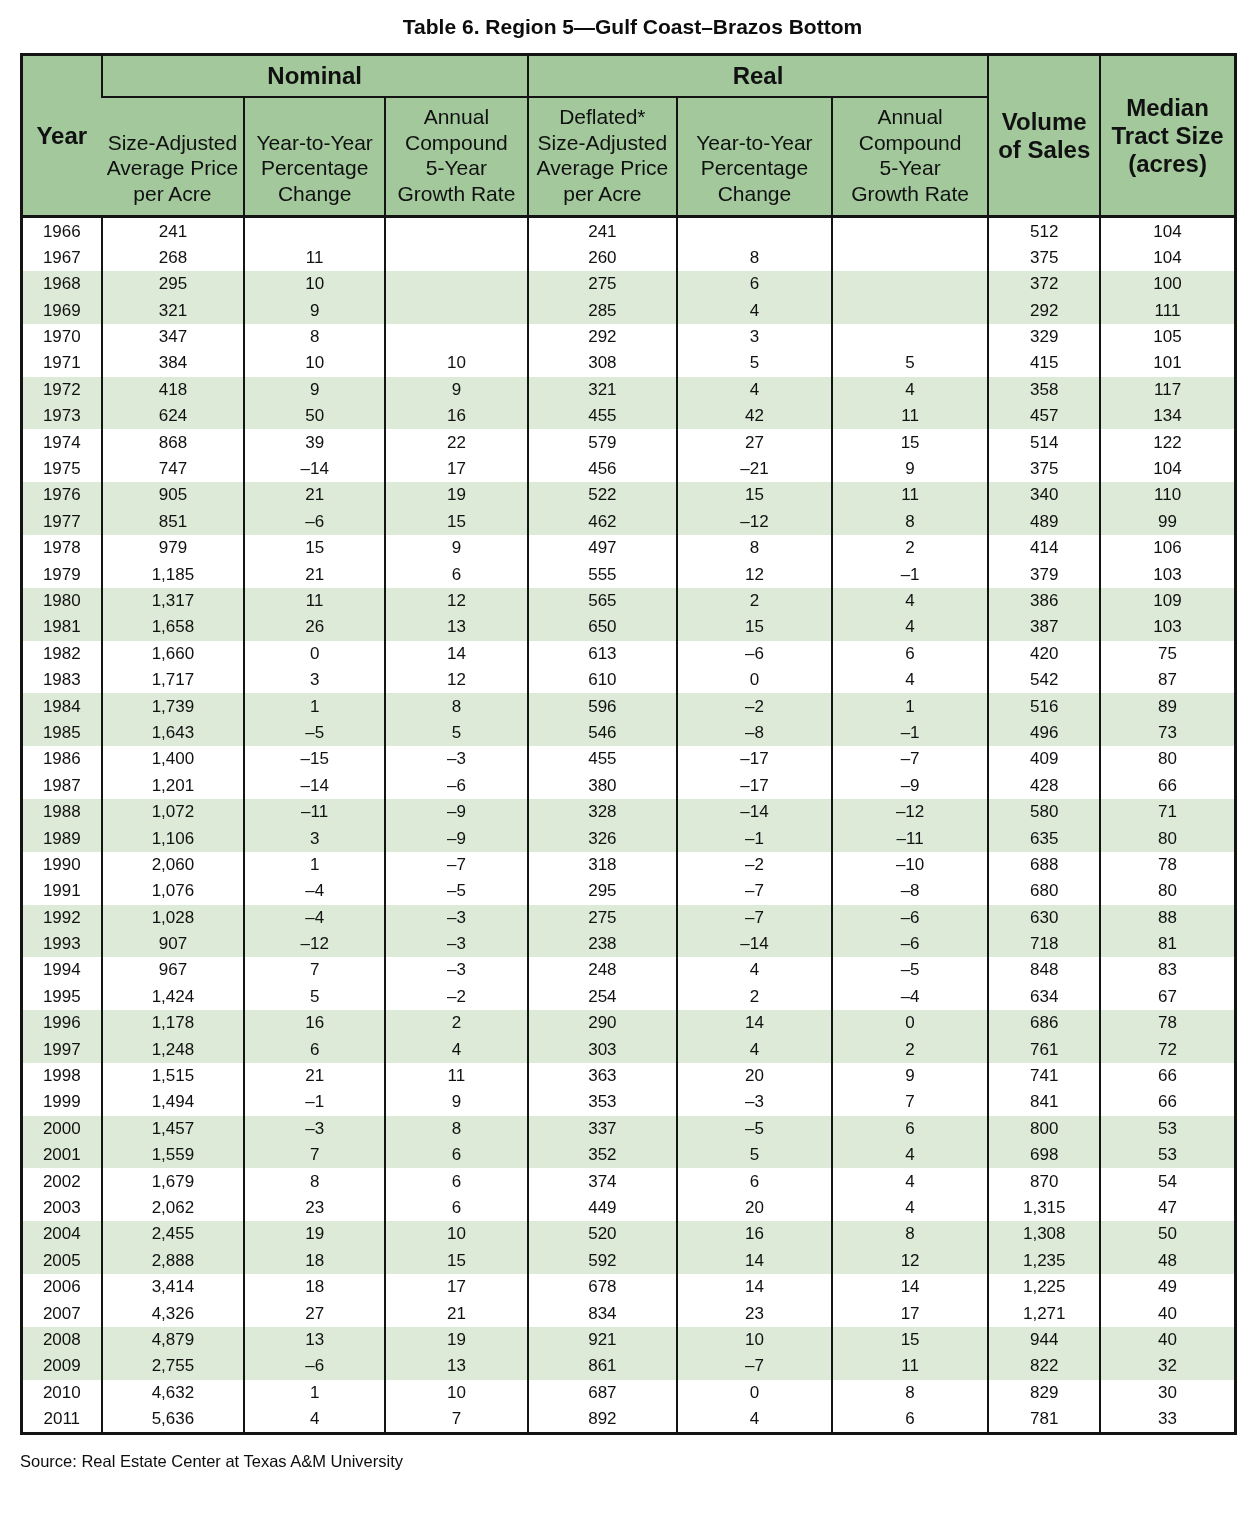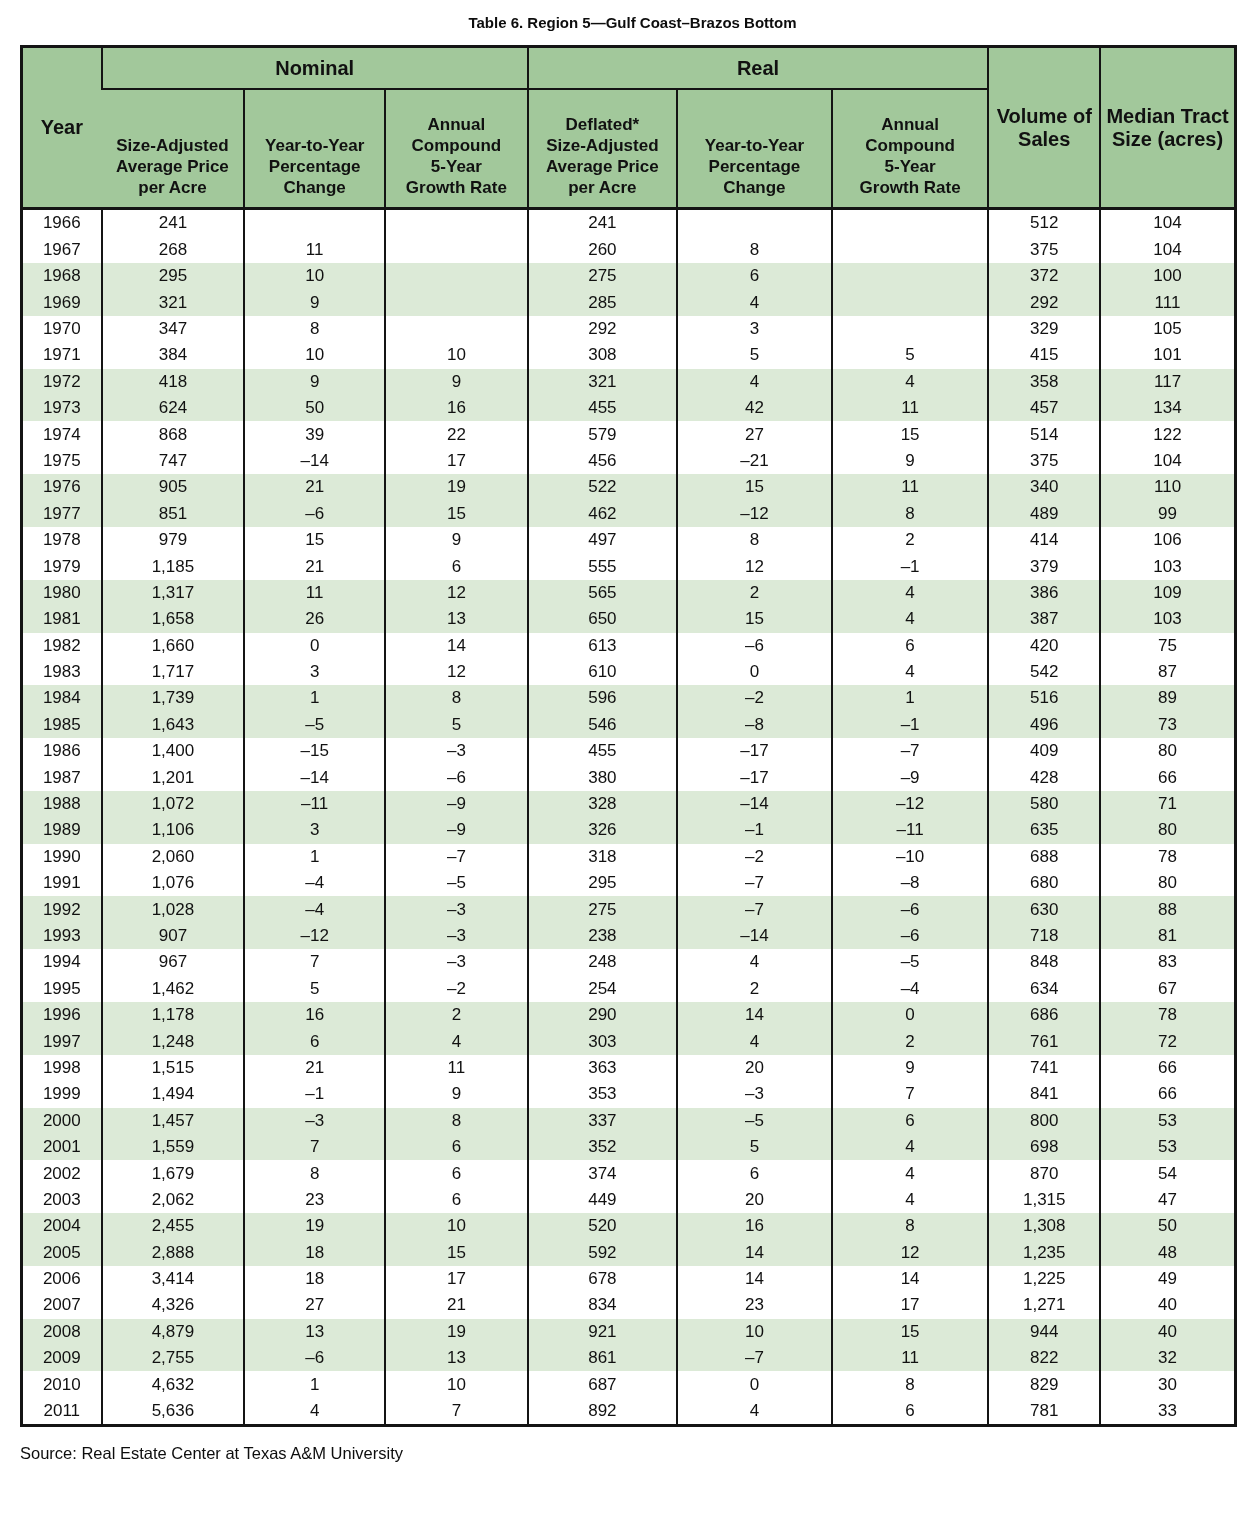--- a/index.html
+++ b/index.html
@@ -12,21 +12,21 @@
   .page {
     width: 1249px;
     height: 1522px;
     position: relative;
     background: #ffffff;
   }
   .title-block {
     text-align: center;
     padding-top: 13px;
     font-weight: bold;
-    font-size: 15px;
+    font-size: 21px;
     line-height: 1.35;
     color: #0d0d0d;
     padding-left: 16px;
   }
   .table-wrap {
     margin: 12px 12px 0 20px;
     width: 1217px;
   }
   table.data {
     width: 1217px;
@@ -35,28 +35,28 @@
     border: 3px solid #141414;
     font-size: 17px;
   }
   table.data th, table.data td {
     border-left: 2px solid #141414;
     text-align: center;
     padding: 0;
   }
   table.data th:first-child, table.data td:first-child { border-left: none; }
   thead { background: #a2c89b; }
-  thead tr.group-row th { height: 40px; font-size: 20px; font-weight: bold; vertical-align: middle; }
+  thead tr.group-row th { height: 40px; font-size: 24px; font-weight: bold; vertical-align: middle; }
   thead tr.group-row th.group-span { border-bottom: 2px solid #141414; }
   thead tr.sub-row th {
     height: 108px;
     vertical-align: bottom;
     padding-bottom: 9px;
-    font-weight: bold;
-    font-size: 17px;
+    font-weight: normal;
+    font-size: 21px;
     line-height: 1.22;
     white-space: pre-line;
   }
   thead { border-bottom: 3px solid #141414; }
   tbody td {
     height: 26.4px;
     font-size: 17px;
     background: #ffffff;
   }
   tbody tr.band td { background: #dcead7; }
@@ -448,21 +448,21 @@
             <td>7</td>
             <td>–3</td>
             <td>248</td>
             <td>4</td>
             <td>–5</td>
             <td>848</td>
             <td>83</td>
           </tr>
           <tr>
             <td>1995</td>
-            <td>1,462</td>
+            <td>1,424</td>
             <td>5</td>
             <td>–2</td>
             <td>254</td>
             <td>2</td>
             <td>–4</td>
             <td>634</td>
             <td>67</td>
           </tr>
           <tr class="band">
             <td>1996</td>

